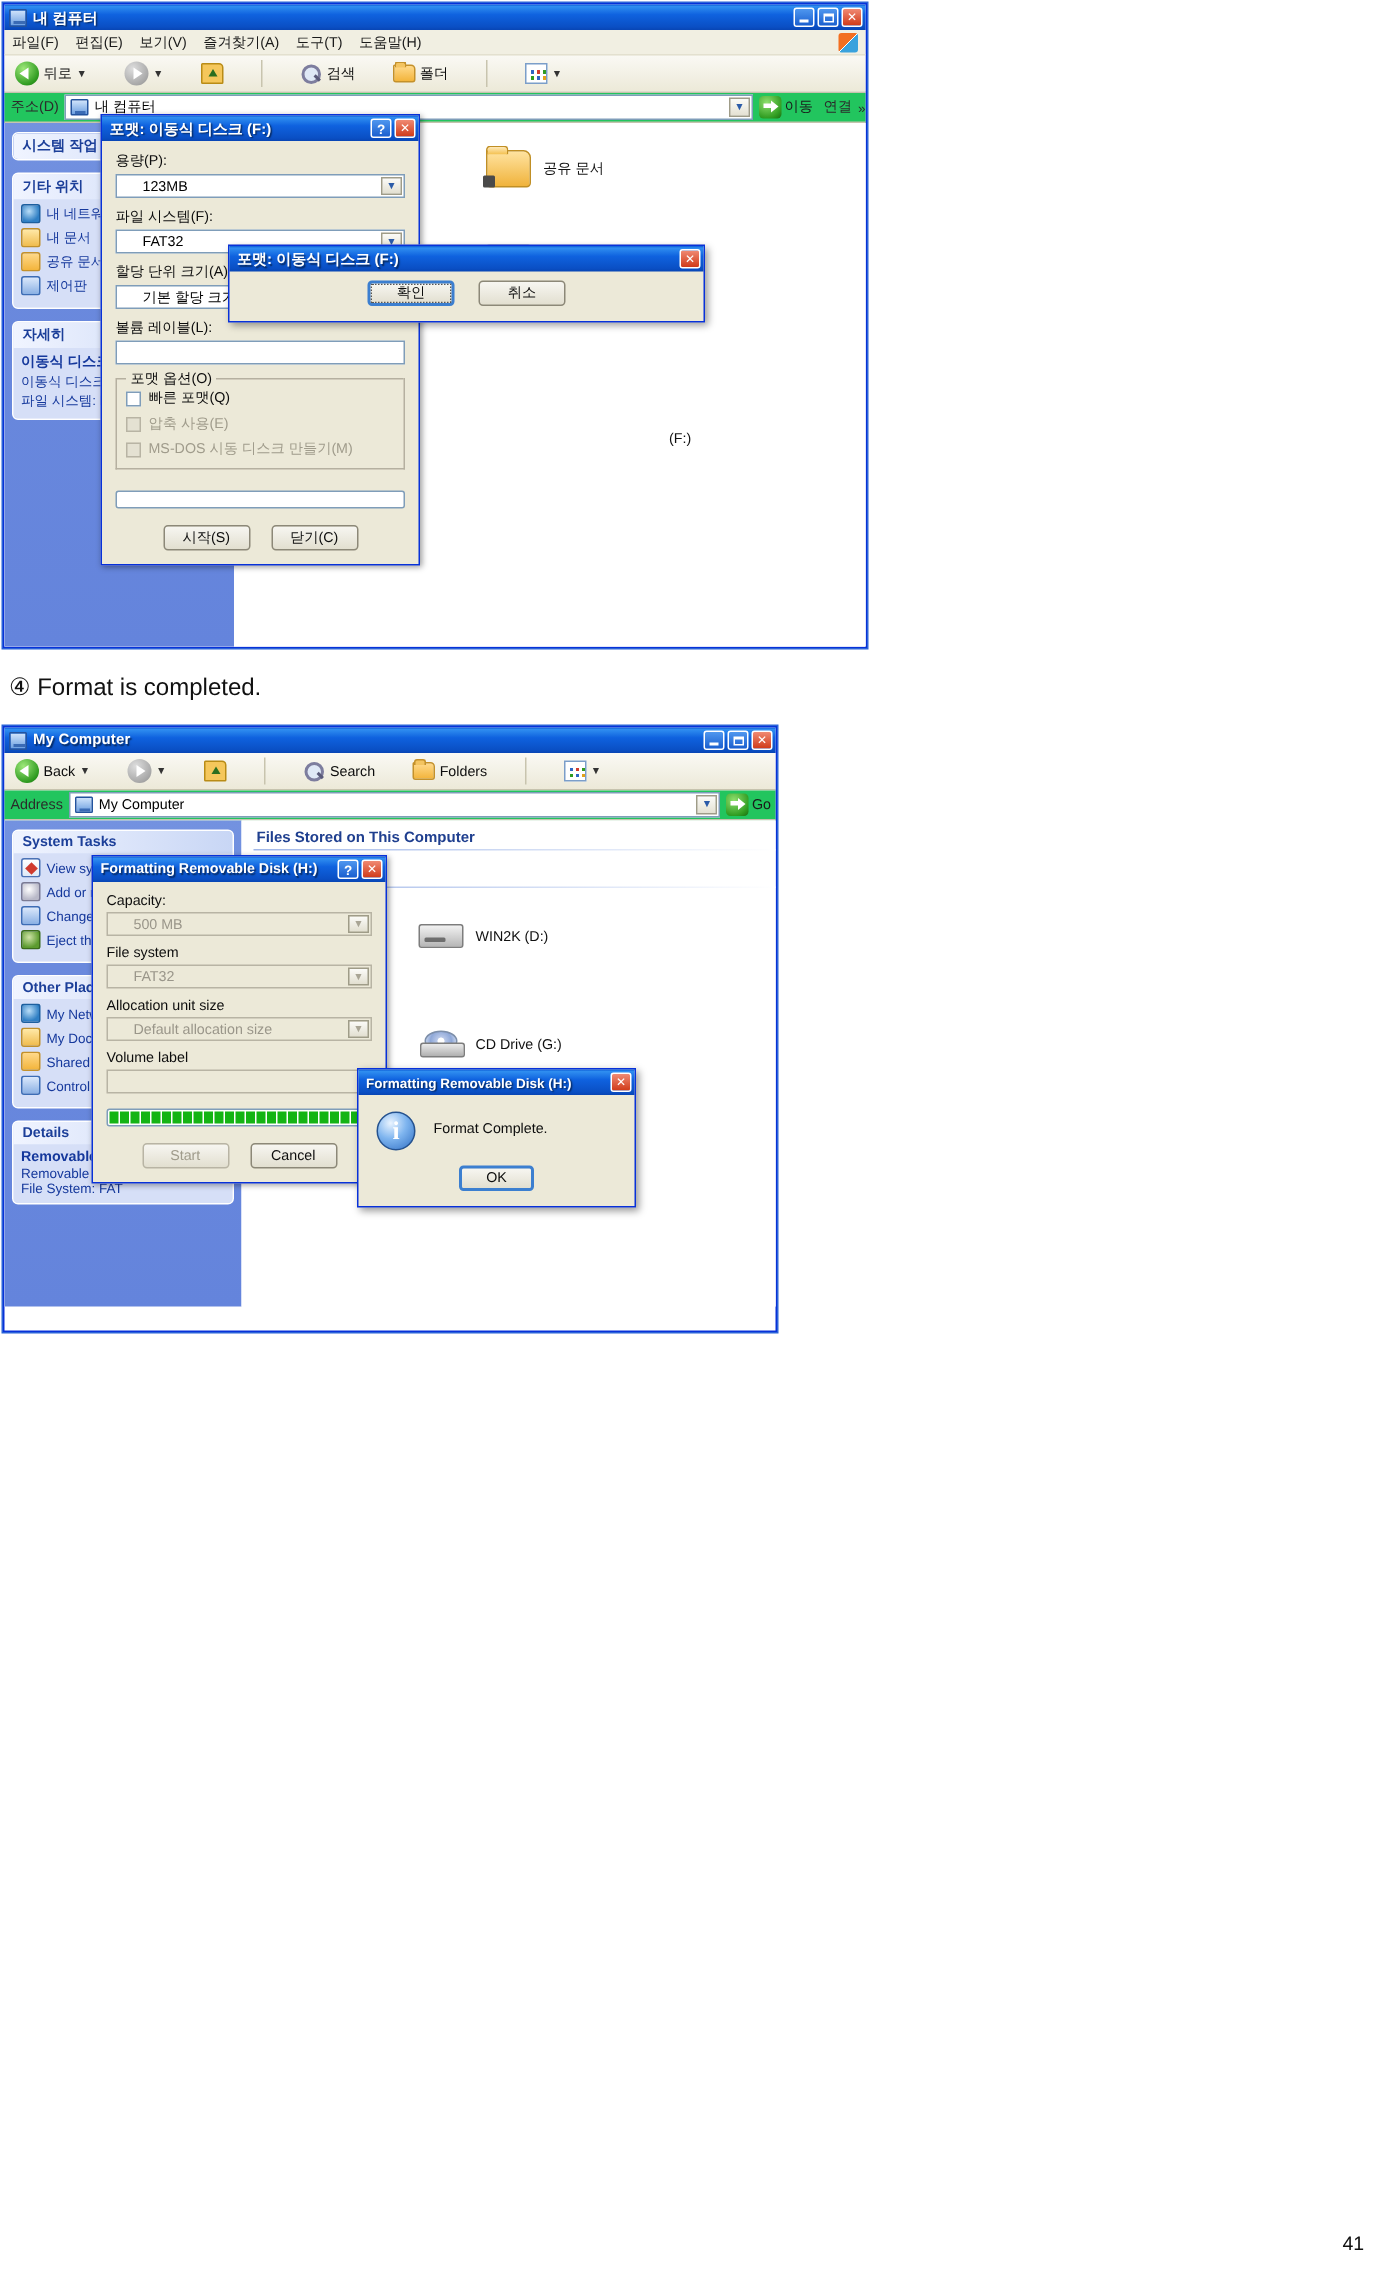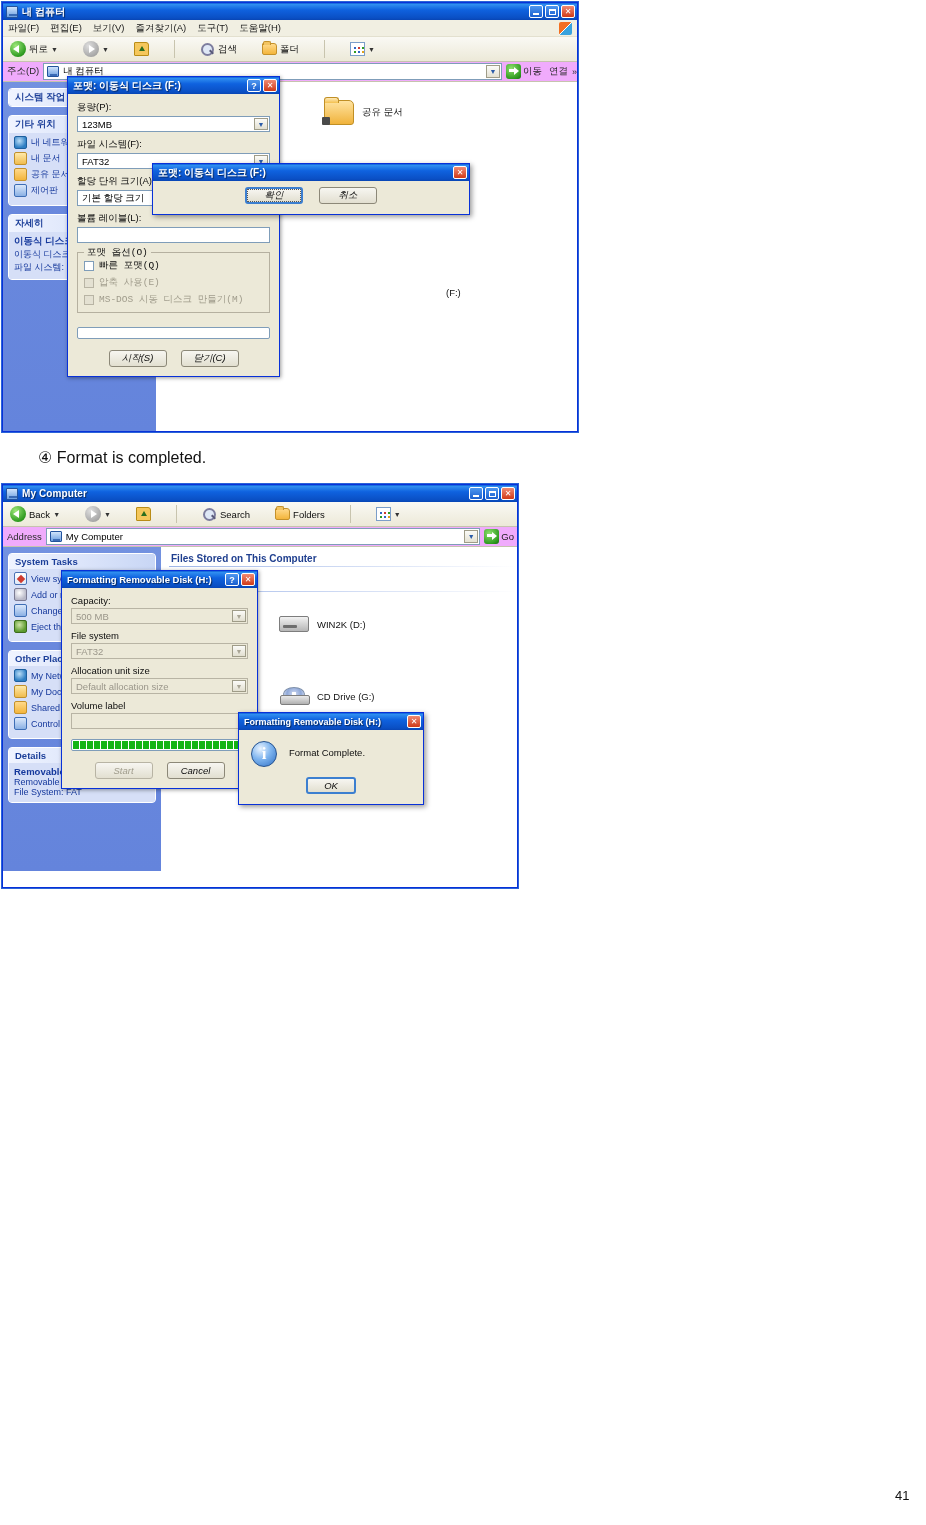--- a/index.html
+++ b/index.html
@@ -108,21 +108,21 @@
       radial-gradient(circle at 2px 2px,#2f66c4 1.2px,transparent 1.3px),
       radial-gradient(circle at 6px 2px,#cf3b2f 1.2px,transparent 1.3px),
       radial-gradient(circle at 10px 2px,#2f9b20 1.2px,transparent 1.3px),
       radial-gradient(circle at 2px 6px,#2f9b20 1.2px,transparent 1.3px),
       radial-gradient(circle at 6px 6px,#2f66c4 1.2px,transparent 1.3px),
       radial-gradient(circle at 10px 6px,#e2a21a 1.2px,transparent 1.3px);
   }
 
   
   .xp-addressbar{
-    height:20px;background:#f0abfc;border-bottom:1px solid #c6c3ae;
+    height:20px;background:#22c55e;border-bottom:1px solid #c6c3ae;
     display:flex;align-items:center;padding-left:4px;gap:4px;
   }
   .addr-label{font-size:9.5px;color:#2b2b2b;white-space:nowrap;}
   .addr-input{
     flex:1 1 auto;height:17px;background:#fff;border:1px solid #7f9db9;
     display:flex;align-items:center;padding-left:3px;gap:4px;position:relative;min-width:10px;
   }
   .addr-input .pcico{
     width:12px;height:11px;background:linear-gradient(to bottom,#cfe3fb,#6c9fe0);
     border:1px solid #23539e;border-radius:1px;flex:0 0 auto;position:relative;
@@ -215,31 +215,31 @@
   .dlg-title{
     height:17px;
     background:linear-gradient(to bottom,#0a5ad6 0%,#2f8ef0 8%,#0f62df 40%,#0a4fc4 88%,#0845b4 100%);
     display:flex;align-items:center;padding:0 2px 0 5px;
   }
   .dlg-title .txt{color:#fff;font-size:10px;font-weight:bold;text-shadow:1px 1px 1px rgba(0,0,0,.55);white-space:nowrap;flex:1 1 auto;}
   .dlg-body{padding:7px 9px 9px 9px;}
   .f-lbl{font-size:9.5px;color:#0d0d0d;margin-bottom:2px;white-space:nowrap;}
   .f-input{
     height:16px;background:#fff;border:1px solid #7f9db9;display:flex;align-items:center;
-    padding-left:4px;font-size:9.5px;color:#000;position:relative;margin-bottom:6px;
+    padding-left:17px;font-size:9.5px;color:#000;position:relative;margin-bottom:6px;
   }
   .f-input.disabled{background:#ece9d8;color:#9a968a;border-color:#b8b4a4;}
   .f-input .dd{
     position:absolute;right:1px;top:1px;bottom:1px;width:14px;
     background:linear-gradient(to bottom,#fbfbf8,#e2dfd0);border:1px solid #9f9c88;
     display:flex;align-items:center;justify-content:center;font-size:7px;color:#2b5ba8;
   }
   .f-input.disabled .dd{color:#a9a595;}
   .fieldset{
-    border:1px solid #b5b0a0;border-top:none;margin-top:9px;padding:3px 6px 6px 6px;position:relative;font-family:Liberation Mono, monospace;
+    border:1px solid #b5b0a0;border-top:none;margin-top:9px;padding:3px 6px 6px 6px;position:relative;
   }
   .fieldset::before{
     content:"";position:absolute;left:0;right:0;top:0;height:1px;background:#b5b0a0;
   }
   .fs-legend{
     position:absolute;top:-6px;left:6px;background:#ece9d8;padding:0 3px;
     font-size:9.5px;color:#0d0d0d;white-space:nowrap;
   }
   .cb-row{display:flex;align-items:center;gap:5px;margin-top:4px;}
   .cb{width:10px;height:10px;background:#fff;border:1px solid #7f9db9;flex:0 0 auto;}
@@ -248,21 +248,21 @@
   .cb-lbl.dim{color:#a09c8c;}
   .progbar{
     height:12px;background:#fff;border:1px solid #7f9db9;margin-top:10px;border-radius:2px;
     display:flex;align-items:center;padding:1px;gap:1px;overflow:hidden;
   }
   .pseg{width:6px;height:100%;background:#14b414;flex:0 0 auto;}
   .btn-row{display:flex;justify-content:center;gap:14px;margin-top:11px;}
   .btn{
     min-width:58px;height:17px;background:linear-gradient(to bottom,#f7f6f1,#e2dfd0);
     border:1px solid #8c8878;border-radius:3px;display:flex;align-items:center;justify-content:center;
-    font-size:9.5px;color:#0d0d0d;padding:0 0;white-space:nowrap;font-style:italic;
+    font-size:9.5px;color:#0d0d0d;padding:0 0;white-space:nowrap;
   }
   .btn.disabled{color:#a09c8c;border-color:#b8b4a4;}
   .btn.default{border:2px solid #3c7fd0;}
   .btn.focus{outline:1px dotted #555;outline-offset:-3px;}
   .q-btn{
     width:14px;height:13px;border:1px solid #fff;border-radius:2px;
     background:linear-gradient(to bottom,#4f97ef,#1a5fcf);
     color:#fff;font-size:9px;font-weight:bold;display:flex;align-items:center;justify-content:center;
     margin-right:2px;
   }
@@ -477,21 +477,21 @@
   <div class="dlg-title">
     <span class="txt">포맷: 이동식 디스크 (F:)</span>
     <span class="wbtn close">✕</span>
   </div>
   <div class="msg-btns">
     <span class="btn default focus">확인</span>
     <span class="btn">취소</span>
   </div>
 </div>
 
-<div class="caption" style="left:6px; top:448px;margin-left:32px;">④  Format is completed.</div>
+<div class="caption" style="left:6px; top:448px;">④  Format is completed.</div>
 
 <div class="xp-window" id="win-en" style="left:2px; top:484px; width:516px; height:404px;">
 
   <div class="xp-titlebar">
     <span class="t-ico"></span>
     <span class="xp-title-text">My Computer</span>
     <span class="winbtns">
       <span class="wbtn min">
           <i></i>
         </span>

